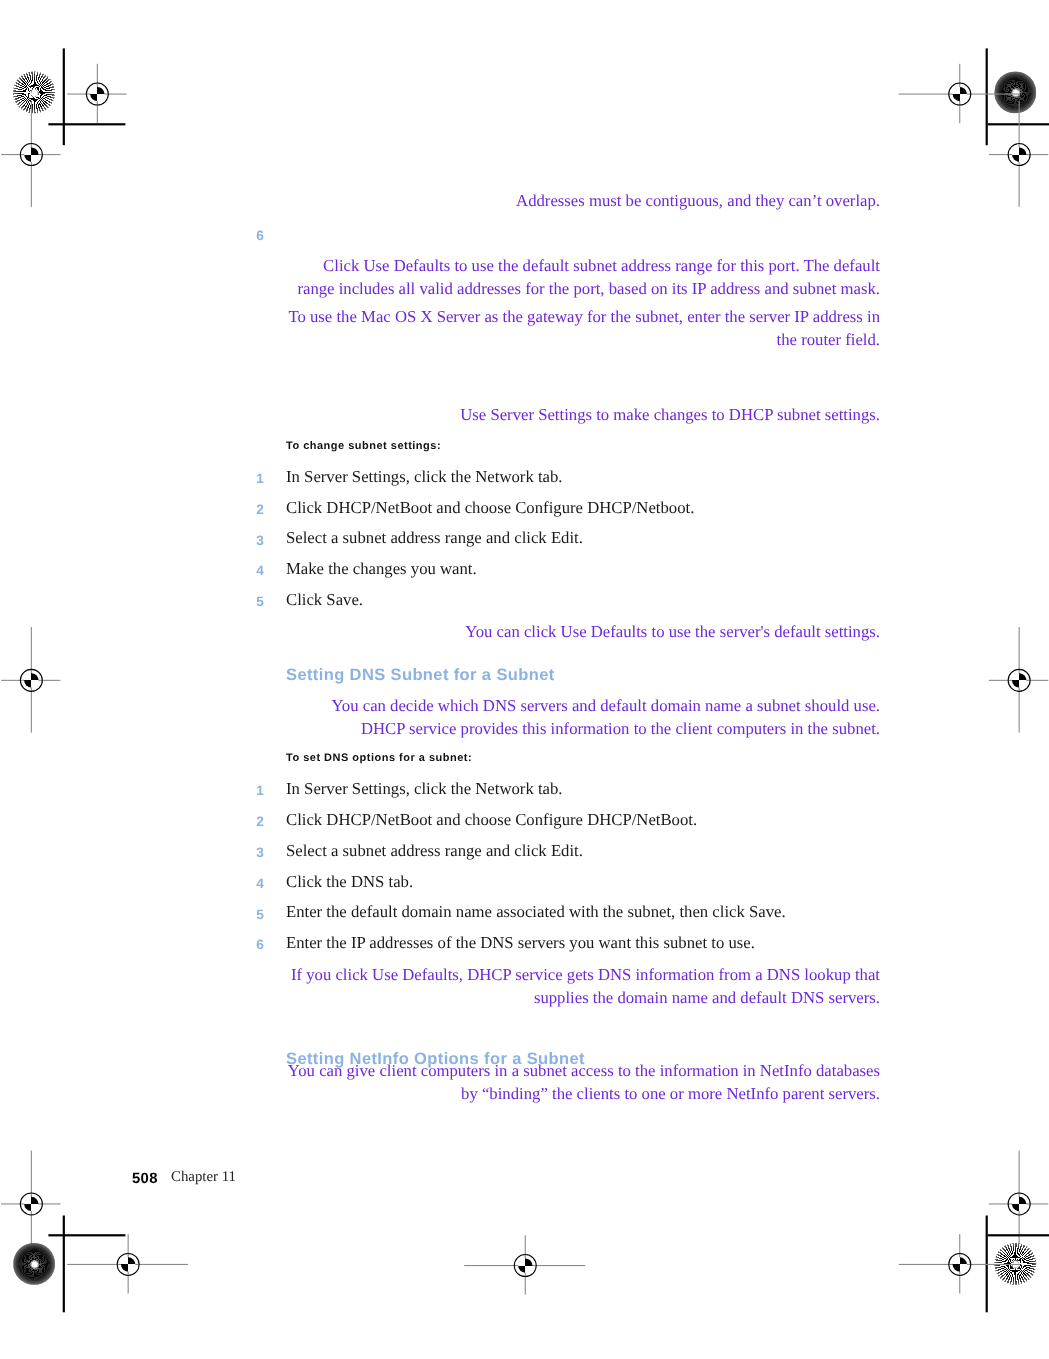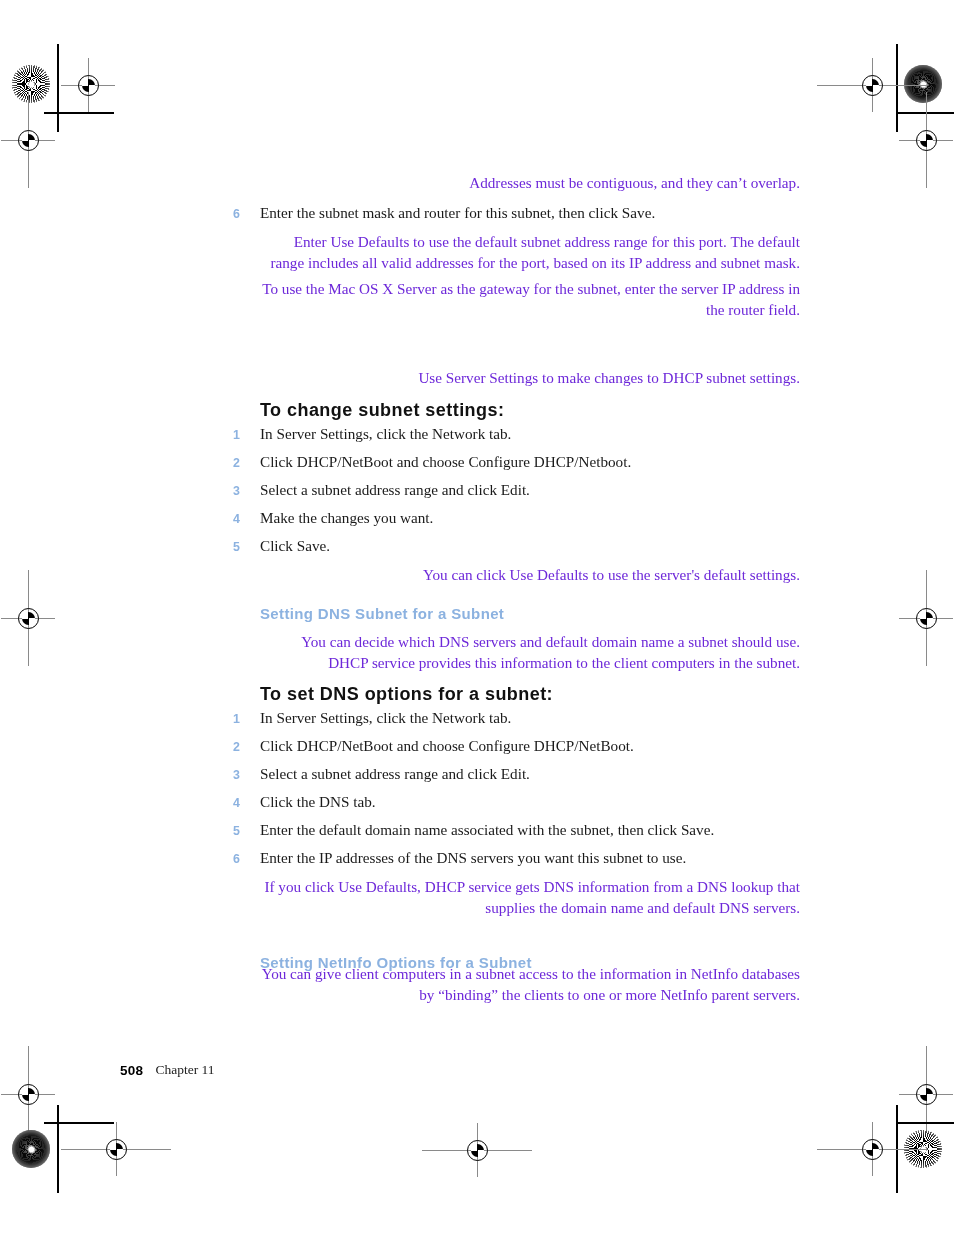--- a/index.html
+++ b/index.html
@@ -106,21 +106,21 @@
   .section-head {
     font-family: "Liberation Sans", sans-serif;
     font-size: 15px;
     font-weight: bold;
     letter-spacing: 0.35px;
     color: #8cb2e0;
     margin: 0;
   }
   .sub-head {
     font-family: "Liberation Sans", sans-serif;
-    font-size: 18px;
+    font-size: 10px;
     font-weight: bold;
     letter-spacing: 0.45px;
     color: #111111;
     margin: 0;
   }
   .step {
     position: relative;
     font-family: "Liberation Serif", serif;
     font-size: 15.2px;
     line-height: 20.6px;
@@ -251,26 +251,25 @@
       <span class="quad"></span>
   </div>
 
   <div class="body-block" style="top:173px;">
     <p class="para">Addresses must be contiguous, and they can’t overlap.</p>
   </div>
 
   <div class="body-block" style="top:203px;">
     <p class="step">
       <span class="step-num">6</span>
-      <span>Enter the subnet mask and router for this subnet, then click Save.</span>
     </p>
   </div>
 
   <div class="body-block" style="top:232px;">
-    <p class="para">Enter Use Defaults to use the default subnet address range for this port. The default range includes all valid addresses for the port, based on its IP address and subnet mask.</p>
+    <p class="para">Click Use Defaults to use the default subnet address range for this port. The default range includes all valid addresses for the port, based on its IP address and subnet mask.</p>
   </div>
 
   <div class="body-block" style="top:279px;">
     <p class="para">To use the Mac OS X Server as the gateway for the subnet, enter the server IP address in the router field.</p>
   </div>
 
   <div class="body-block" style="top:368px;">
     <p class="para">Use Server Settings to make changes to DHCP subnet settings.</p>
   </div>
   <div class="body-block" style="top:400px;">

